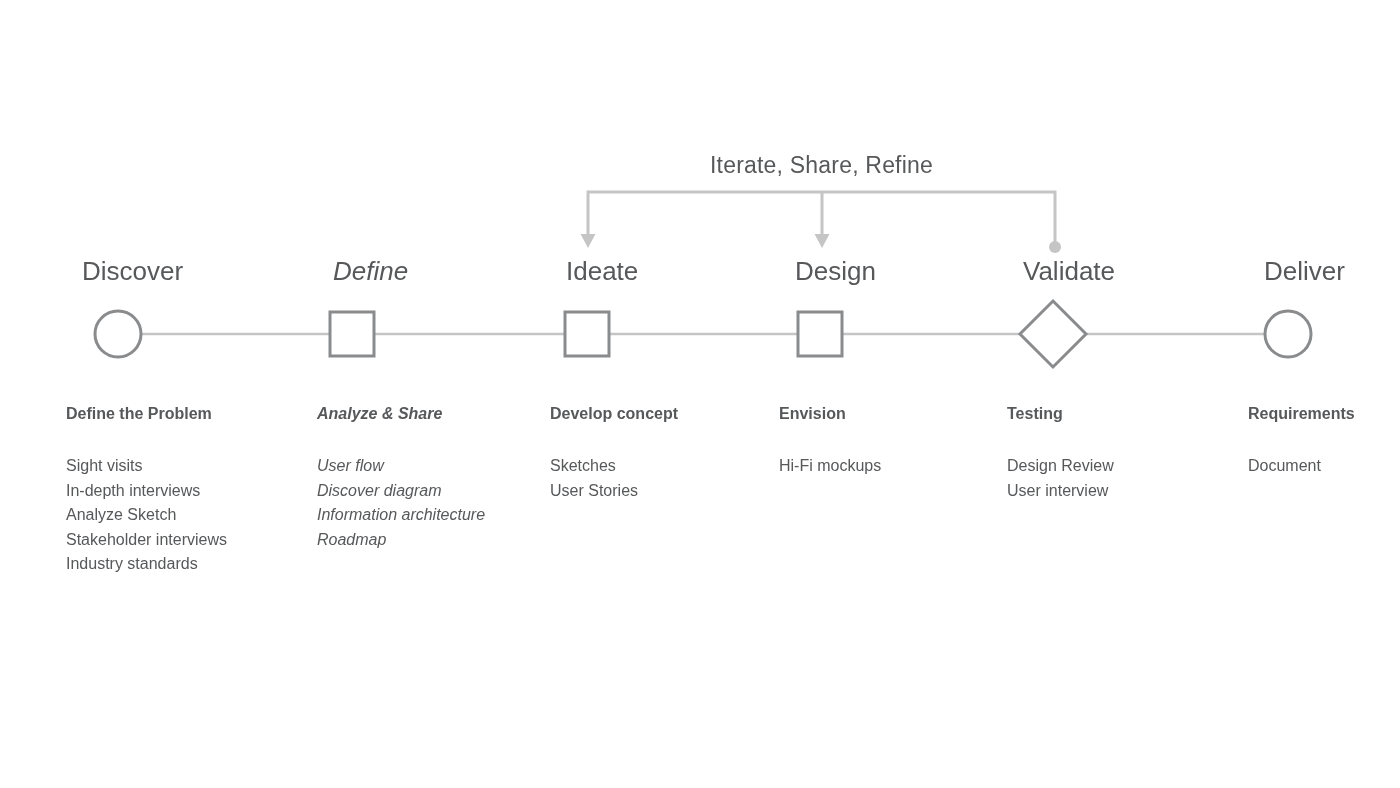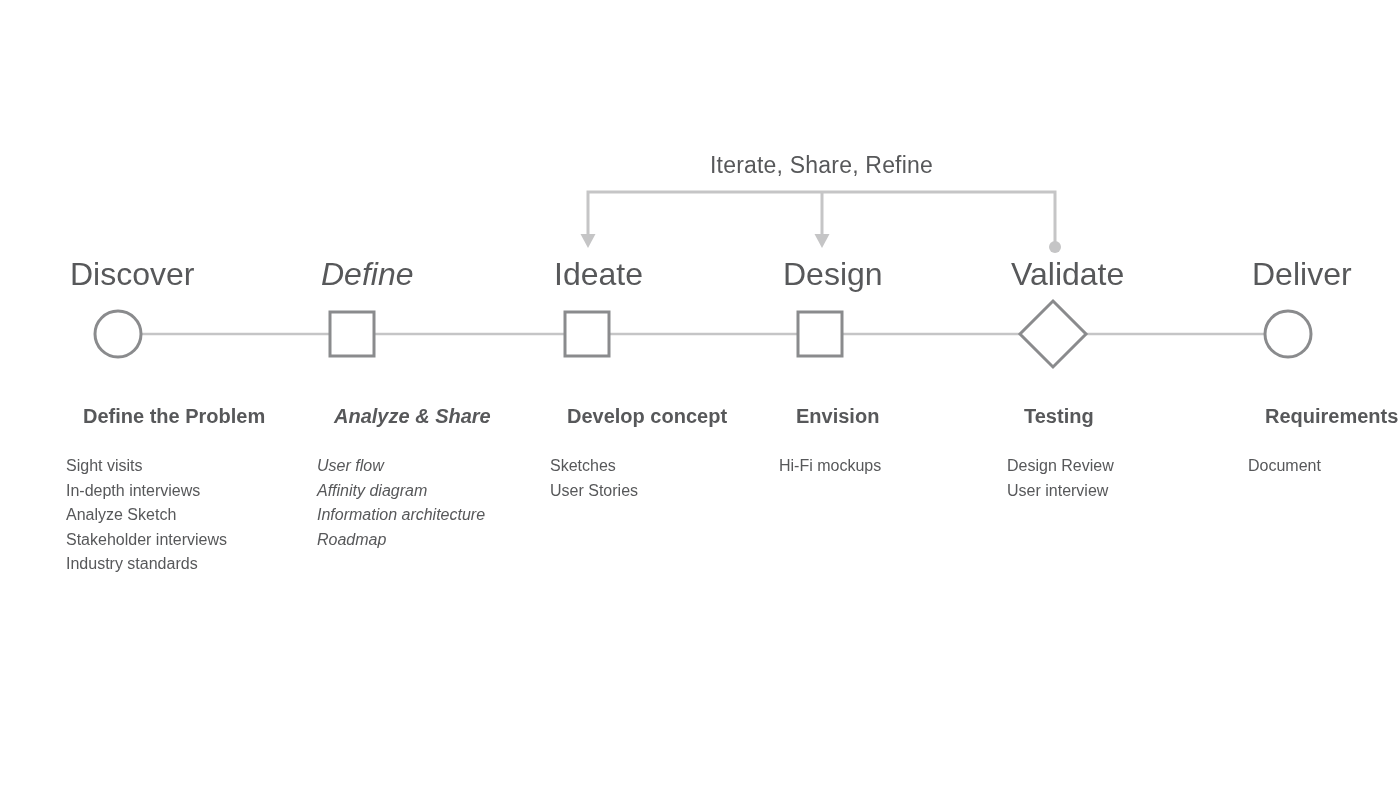--- a/index.html
+++ b/index.html
@@ -36,28 +36,28 @@
   .stage-col {
     position: absolute; top: 0; height: 788px;
   }
   .col-0 { left: 66px;   width: 250px; }
   .col-1 { left: 317px;  width: 232px; font-style: italic; }
   .col-2 { left: 550px;  width: 228px; }
   .col-3 { left: 779px;  width: 227px; }
   .col-4 { left: 1007px; width: 240px; }
   .col-5 { left: 1248px; width: 150px; text-align: right; }
   .stage-label {
-    position: absolute; top: 214px; left: 4px;
-    font-size: 32px;
+    position: absolute; top: 214px; left: 16px;
+    font-size: 26px;
     color: var(--text-color);
     white-space: nowrap;
   }
   .stage-subtitle {
-    position: absolute; top: 363px; left: 17px;
-    font-size: 20px;
+    position: absolute; top: 363px; left: 0;
+    font-size: 16px;
     font-weight: bold;
     color: var(--text-color);
     white-space: nowrap;
   }
   .stage-items {
     position: absolute; top: 412px; left: 0;
   }
   .stage-item {
     font-size: 16px;
     line-height: 24.6px;
@@ -106,21 +106,21 @@
       <div class="stage-item">Stakeholder interviews</div>
       <div class="stage-item">Industry standards</div>
     </div>
   </div>
 
   <div class="stage-col col-1">
     <div class="stage-label">Define</div>
     <div class="stage-subtitle">Analyze &amp; Share</div>
     <div class="stage-items">
       <div class="stage-item">User flow</div>
-      <div class="stage-item">Affinity diagram</div>
+      <div class="stage-item">Discover diagram</div>
       <div class="stage-item">Information architecture</div>
       <div class="stage-item">Roadmap</div>
     </div>
   </div>
 
   <div class="stage-col col-2">
     <div class="stage-label">Ideate</div>
     <div class="stage-subtitle">Develop concept</div>
     <div class="stage-items">
       <div class="stage-item">Sketches</div>

